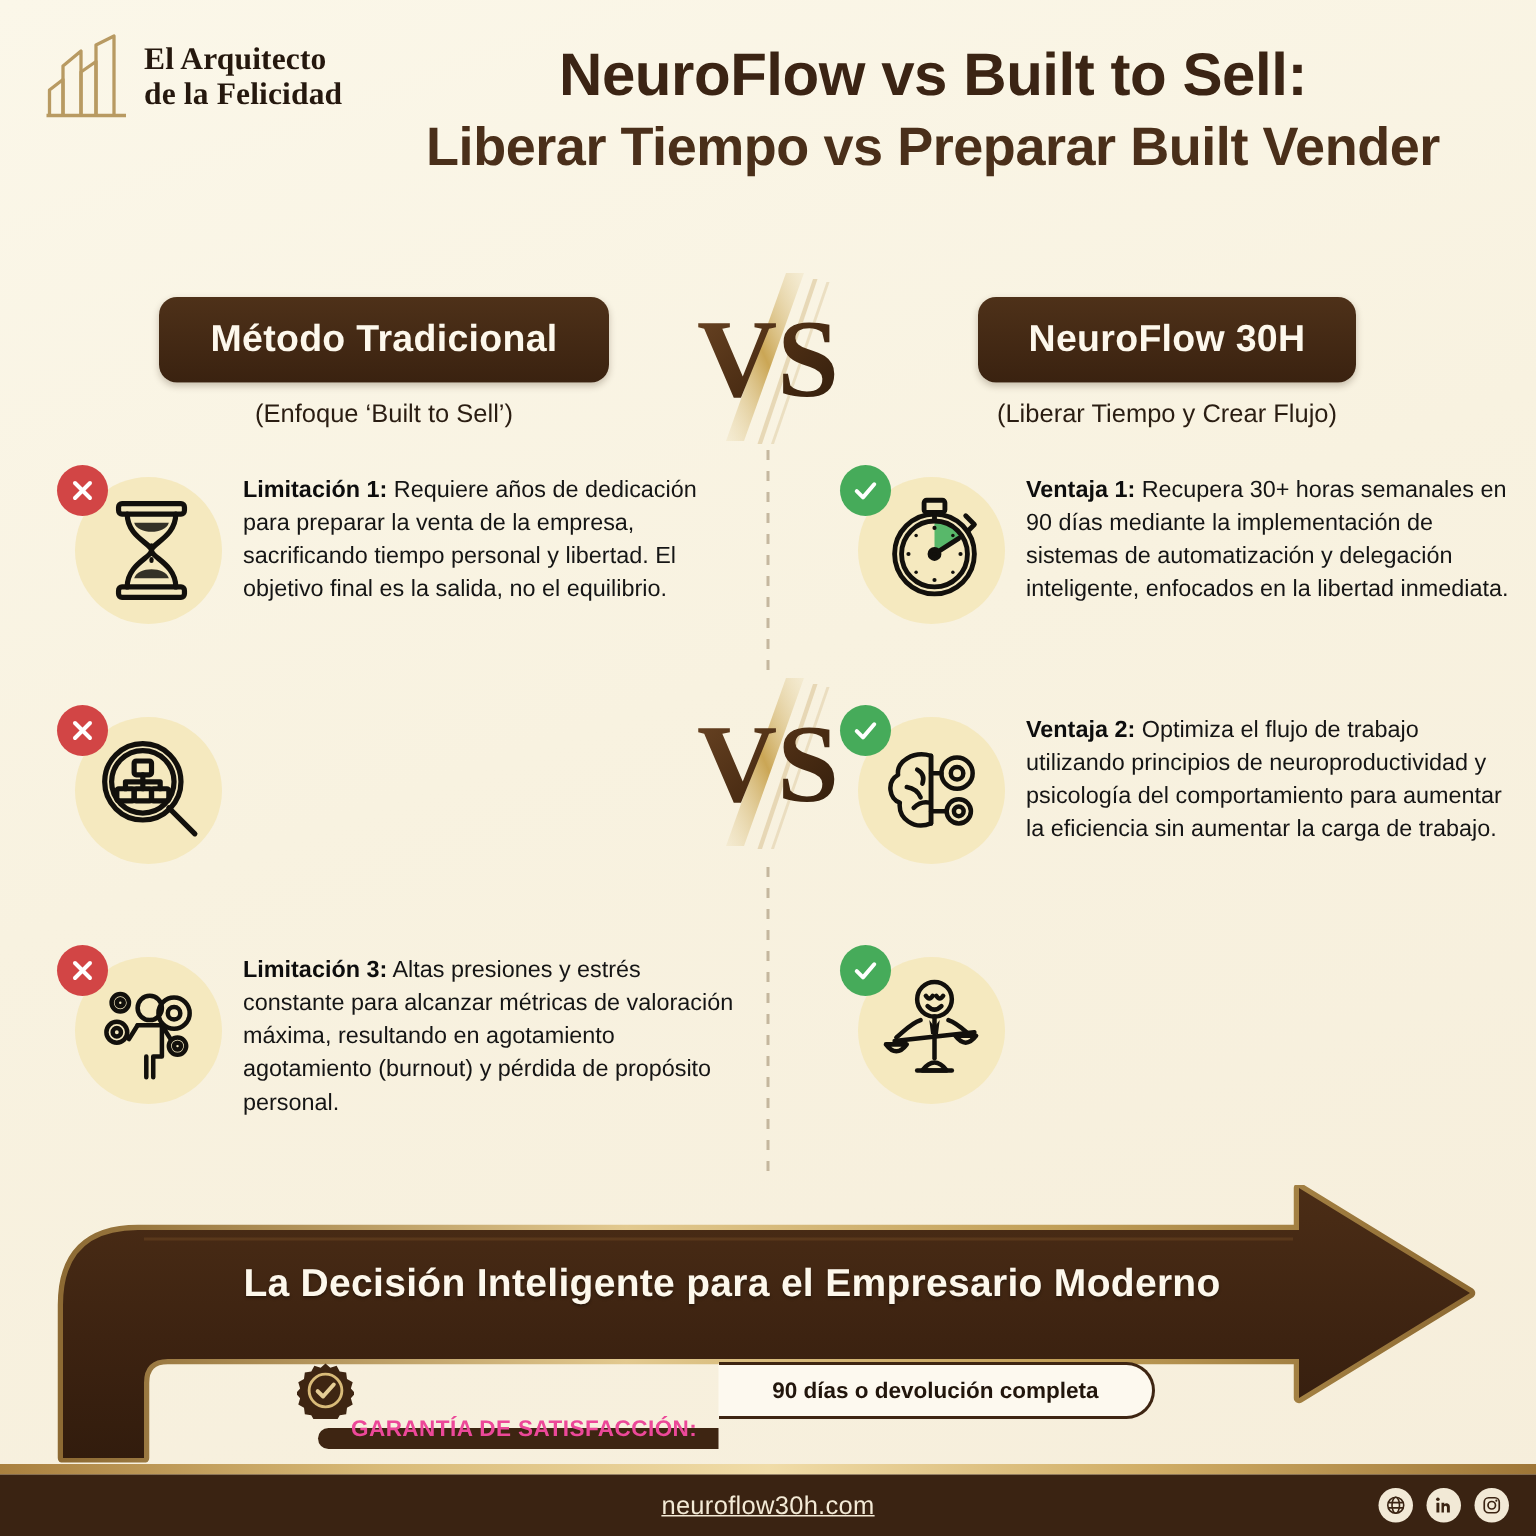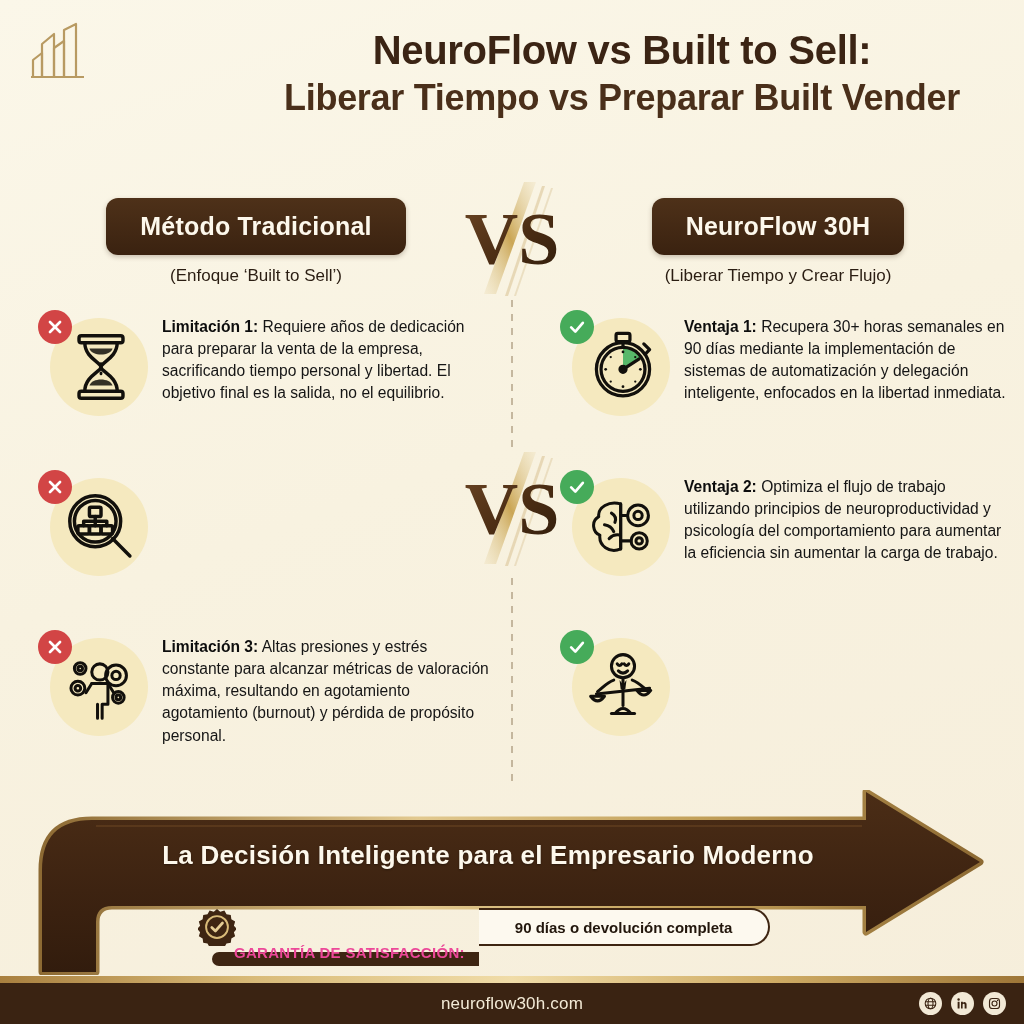--- a/index.html
+++ b/index.html
@@ -165,21 +165,21 @@
   .gold-rule {
     position: absolute; left: 0; top: 976px; width: 1024px; height: 7px;
     background: linear-gradient(90deg, #a9803f 0%, #d9bb79 25%, #f0dca8 50%, #d0ad66 75%, #9e7637 100%);
   }
   .footer {
     position: absolute; left: 0; top: 983px; width: 1024px; height: 41px;
     background: #3a2312;
     display: flex; align-items: center; justify-content: center;
   }
   .footer-url {
-    color: #f3ead6; font-size: 17px; letter-spacing: .2px;
+    color: #f3ead6; font-size: 17px; letter-spacing: .2px; text-decoration: underline;
   }
   .socials {
     position: absolute; right: 18px; top: 0; height: 41px;
     display: flex; align-items: center; gap: 9px;
   }
   .social {
     width: 23px; height: 23px; border-radius: 50%;
     background: #f2e9d6;
     display: flex; align-items: center; justify-content: center;
   }
@@ -193,20 +193,24 @@
   <div class="logo-block">
     <svg class="logo-mark" viewBox="0 0 56 58">
       <g fill="none" stroke="#b89a62" stroke-width="2.2" stroke-linejoin="round">
         <path d="M3 55 V38 L12 31 V55"></path>
         <path d="M12 55 V22 L24 12 V55"></path>
         <path d="M24 55 V26 L34 19 V55"></path>
         <path d="M34 55 V8 L46 2 V55"></path>
         <path d="M1 55 H54"></path>
       </g>
     </svg>
+    <div class="logo-text">
+      <span class="l1">El Arquitecto</span>
+      <span class="l2">de la Felicidad</span>
+    </div>
   </div>
 
   <div class="title-wrap">
     <div class="title-1">NeuroFlow vs Built to Sell:</div>
     <div class="title-2">Liberar Tiempo vs Preparar Built Vender</div>
   </div>
 
   <div class="col-head left">
     <div class="pill">Método Tradicional</div>
     <div class="sub-label">(Enfoque ‘Built to Sell’)</div>

